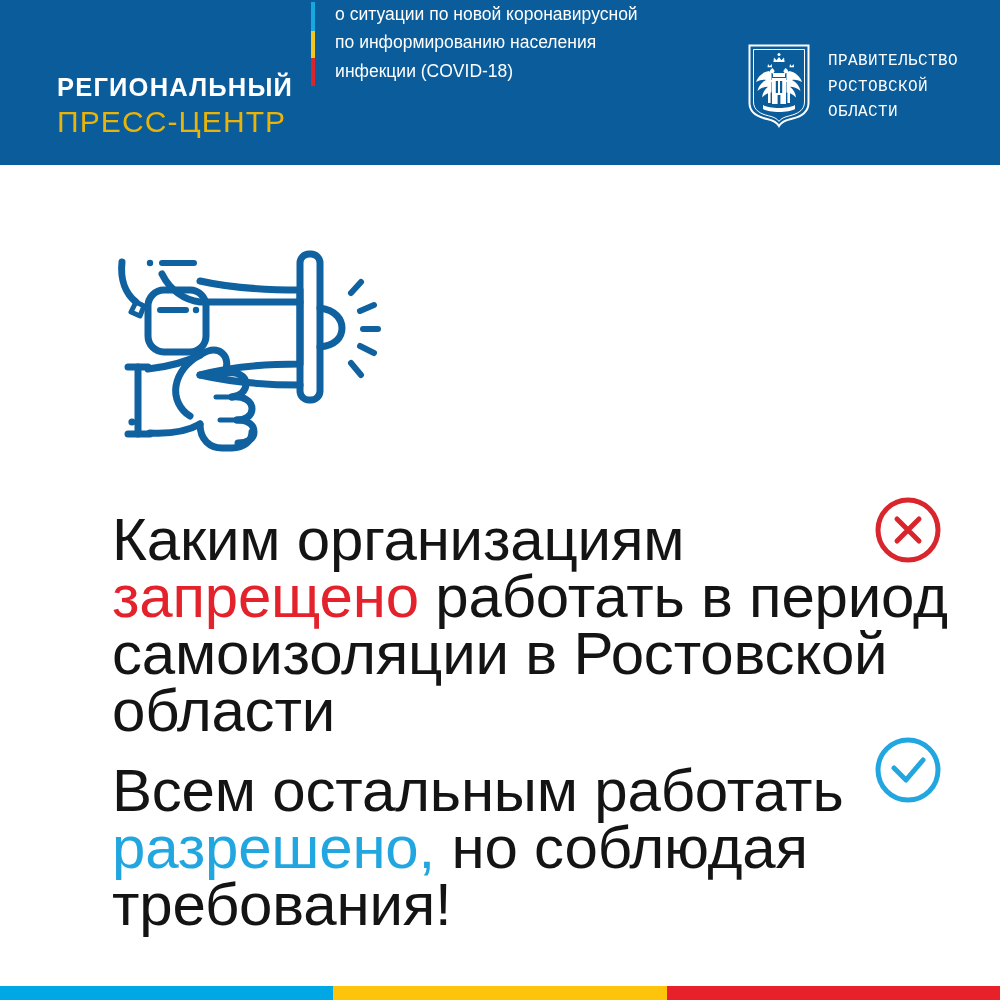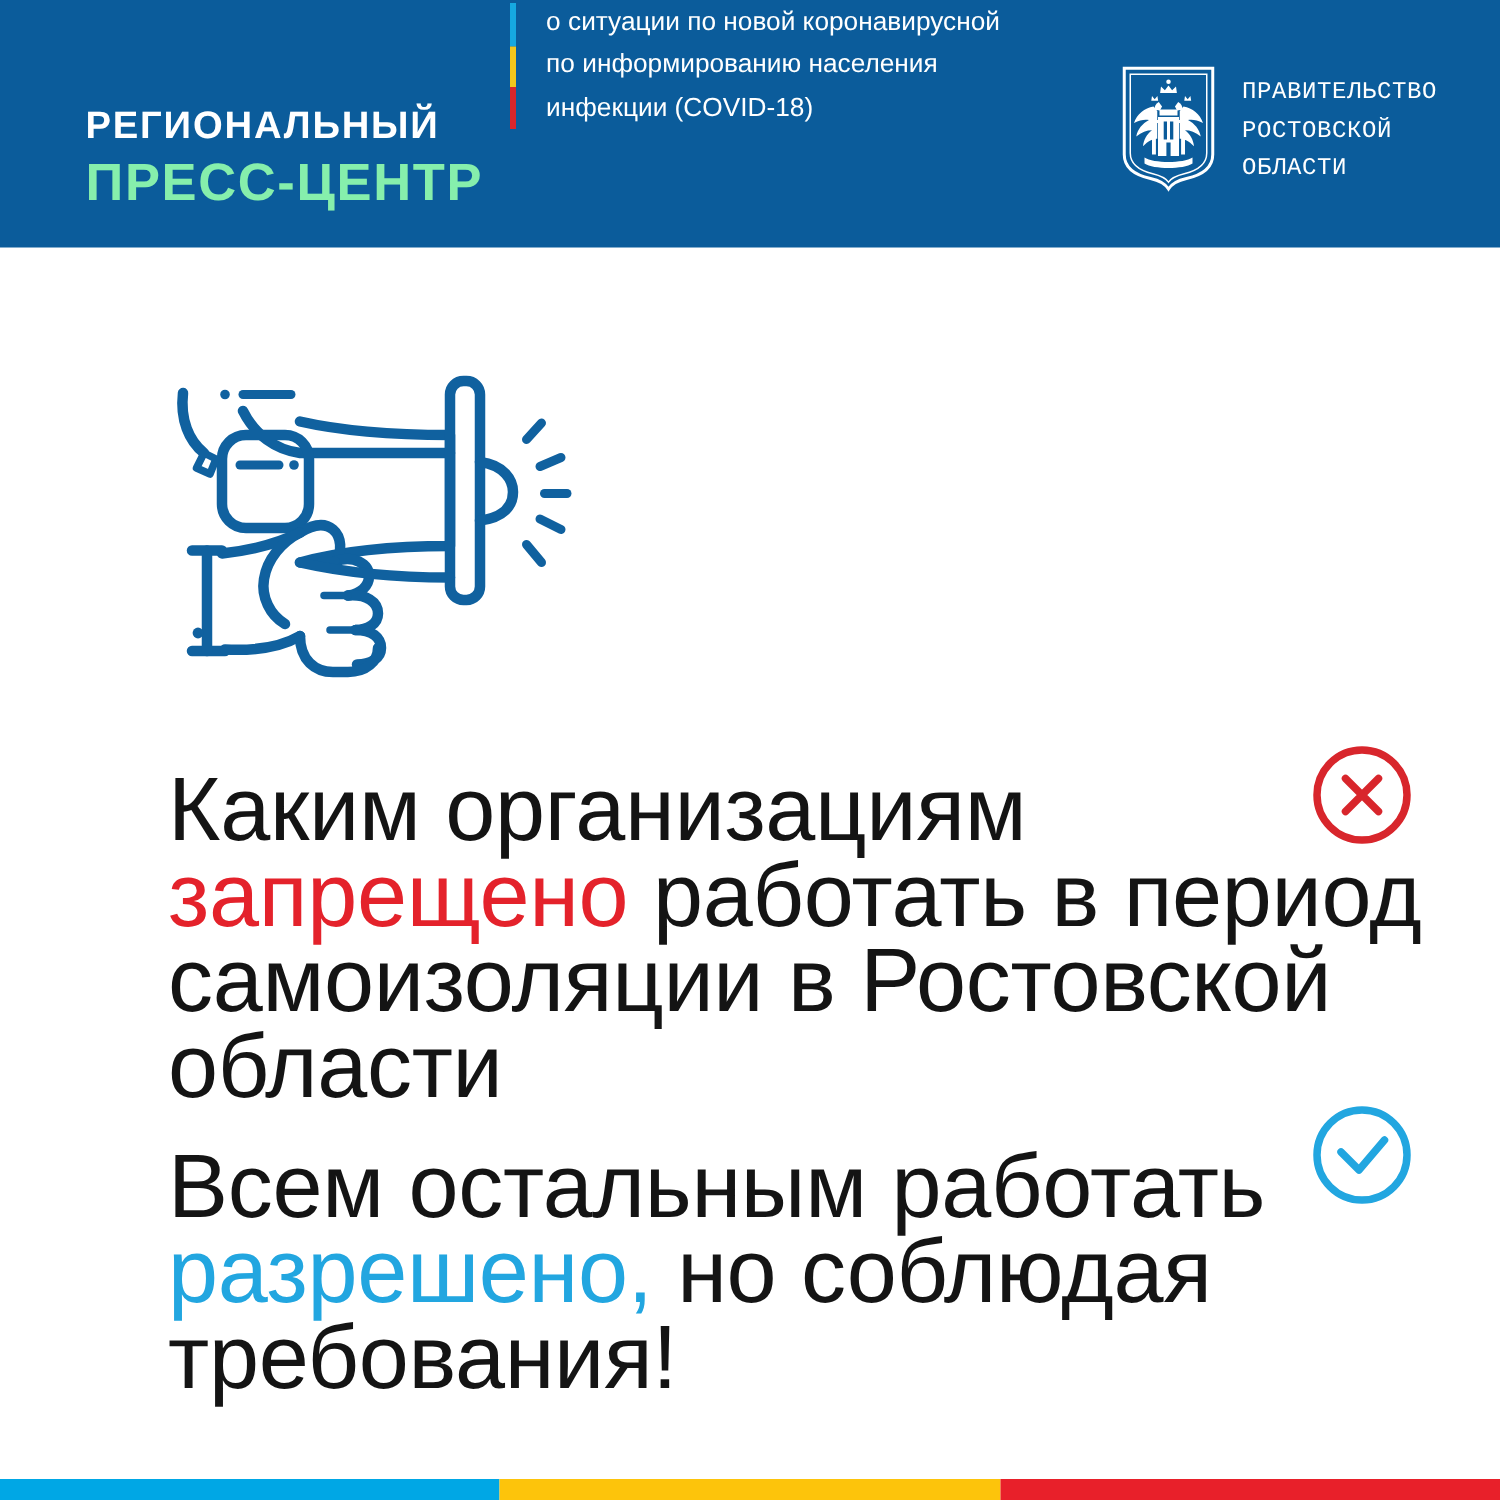--- a/index.html
+++ b/index.html
@@ -47,23 +47,23 @@
   }
   .brand-line1 {
     color: #ffffff;
     font-size: 25.5px;
     font-weight: bold;
     letter-spacing: 1.2px;
     line-height: 1.28;
     white-space: nowrap;
   }
   .brand-line2 {
-    color: #86efac;
-    font-size: 35px;
-    font-weight: bold;
+    color: #eab308;
+    font-size: 30px;
+    font-weight: normal;
     letter-spacing: 1.1px;
     line-height: 1.2;
     white-space: nowrap;
   }
   
   .divider {
     width: 4px;
     height: 84px;
     display: flex;
     flex-direction: column;

